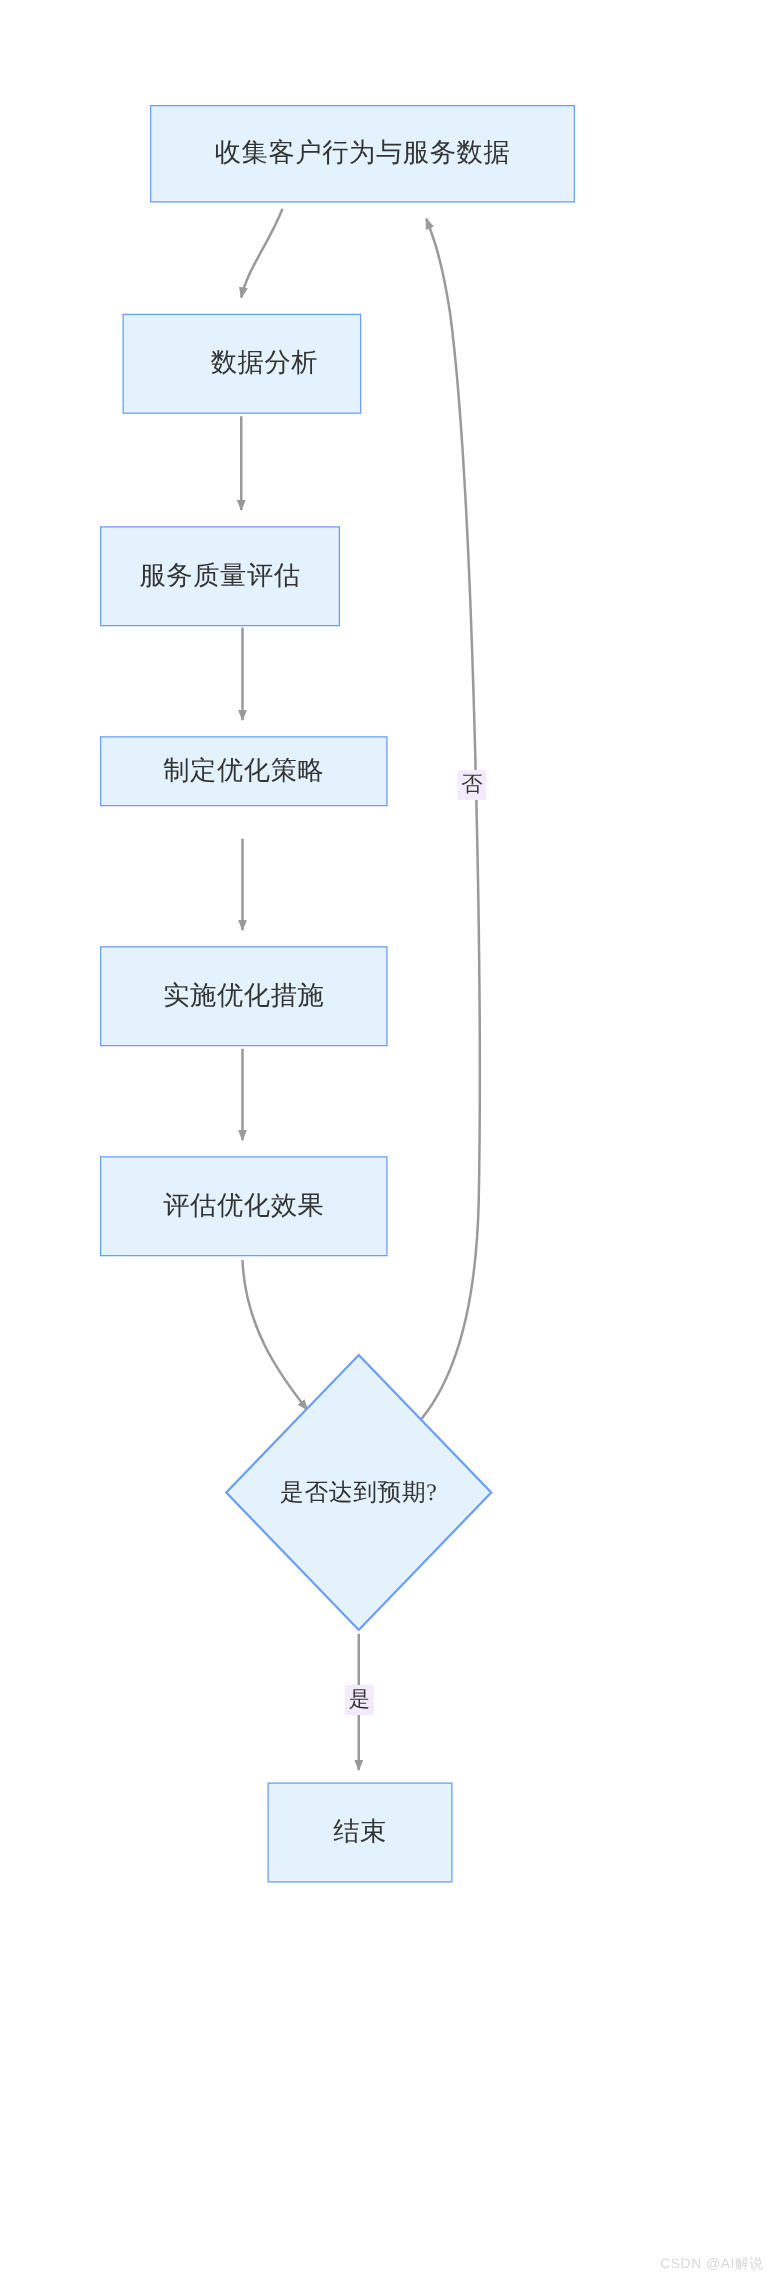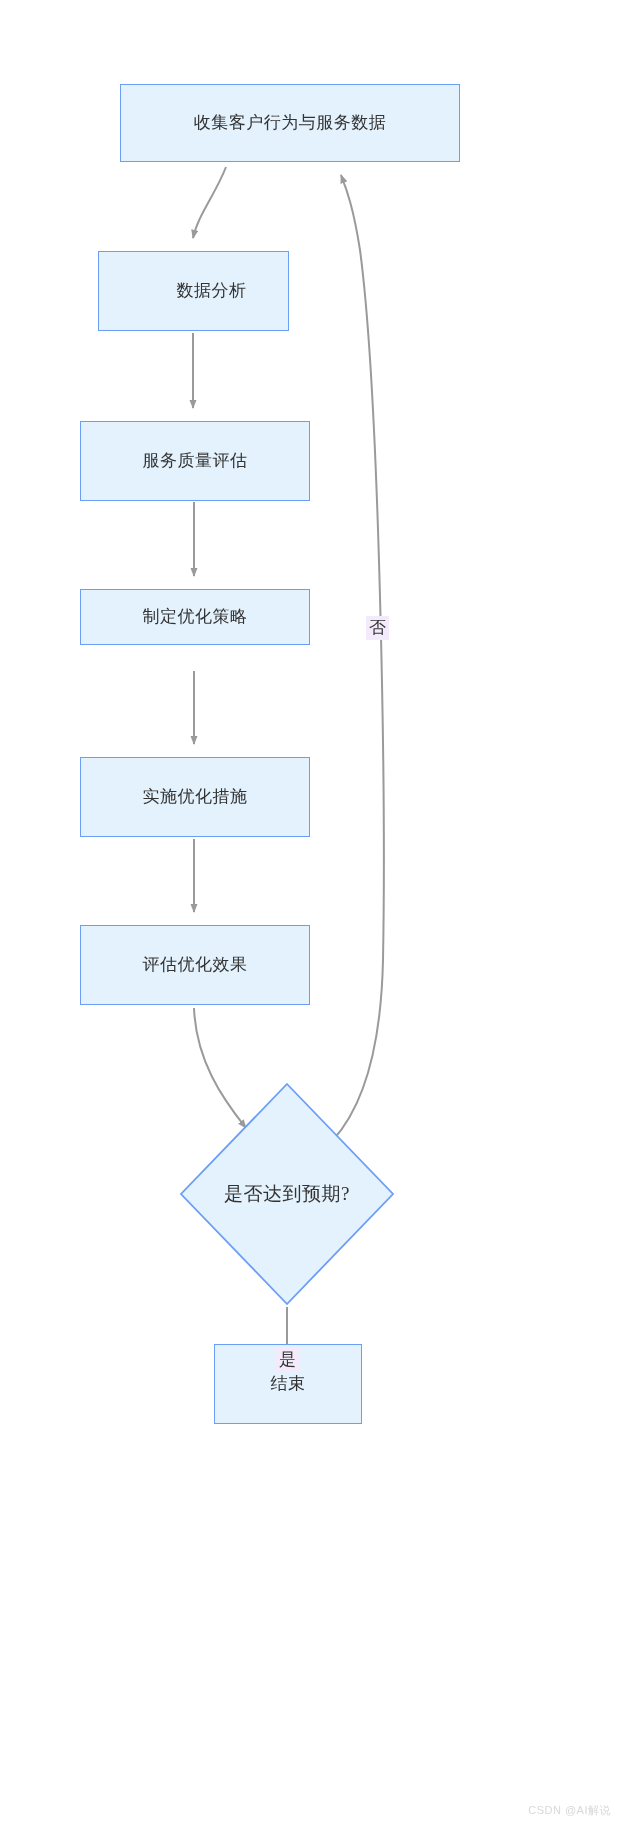--- a/index.html
+++ b/index.html
@@ -26,21 +26,21 @@
   }
   .node-box {
     position: absolute;
     box-sizing: border-box;
     background: #e3f2fd;
     border: 1.6px solid #6b9ef5;
     display: flex;
     align-items: center;
     justify-content: center;
     color: #333333;
-    font-size: 17px;
+    font-size: 21px;
     letter-spacing: 0.5px;
     line-height: 1.2;
   }
   .node-diamond-wrap {
     position: absolute;
     display: flex;
     align-items: center;
     justify-content: center;
     pointer-events: none;
   }
@@ -104,21 +104,21 @@
   </svg>
 
   <div class="node-box" style="left:120px; top:84px; width:340px; height:78px;">
     <span>收集客户行为与服务数据</span>
   </div>
 
   <div class="node-box" style="left:98px; top:251px; width:191px; height:80px;padding-left:36px;">
     <span>数据分析</span>
   </div>
 
-  <div class="node-box" style="left:80px; top:421px; width:230px; height:80px;">
+  <div class="node-box" style="left:80px; top:421px; width:192px; height:80px;">
     <span>服务质量评估</span>
   </div>
 
   <div class="node-box" style="left:80px; top:589px; width:230px; height:56px;">
     <span>制定优化策略</span>
   </div>
 
   <div class="node-box" style="left:80px; top:925px; width:230px; height:80px;">
     <span>评估优化效果</span>
   </div>
@@ -127,21 +127,21 @@
     <span>实施优化措施</span>
   </div>
 
   <div class="node-diamond-wrap" style="left:177px; top:1080px; width:220px; height:228px;">
     <svg viewBox="0 0 220 228" width="220" height="228" style="position:absolute;left:0;top:0;">
       <polygon points="110,4 216,114 110,224 4,114" fill="#e3f2fd" stroke="#6b9ef5" stroke-width="1.8"></polygon>
     </svg>
     <span class="node-diamond-label">是否达到预期?</span>
   </div>
 
-  <div class="node-box" style="left:214px; top:1344px; width:148px; height:80px;">
+  <div class="node-box" style="left:214px; top:1426px; width:148px; height:80px;">
     <span>结束</span>
   </div>
 
   <div class="edge-label" style="left:366px; top:616px;">否</div>
 
   <div class="edge-label" style="left:276px; top:1348px;">是</div>
 
   <div class="watermark">CSDN @AI解说</div>
 
 </div>

